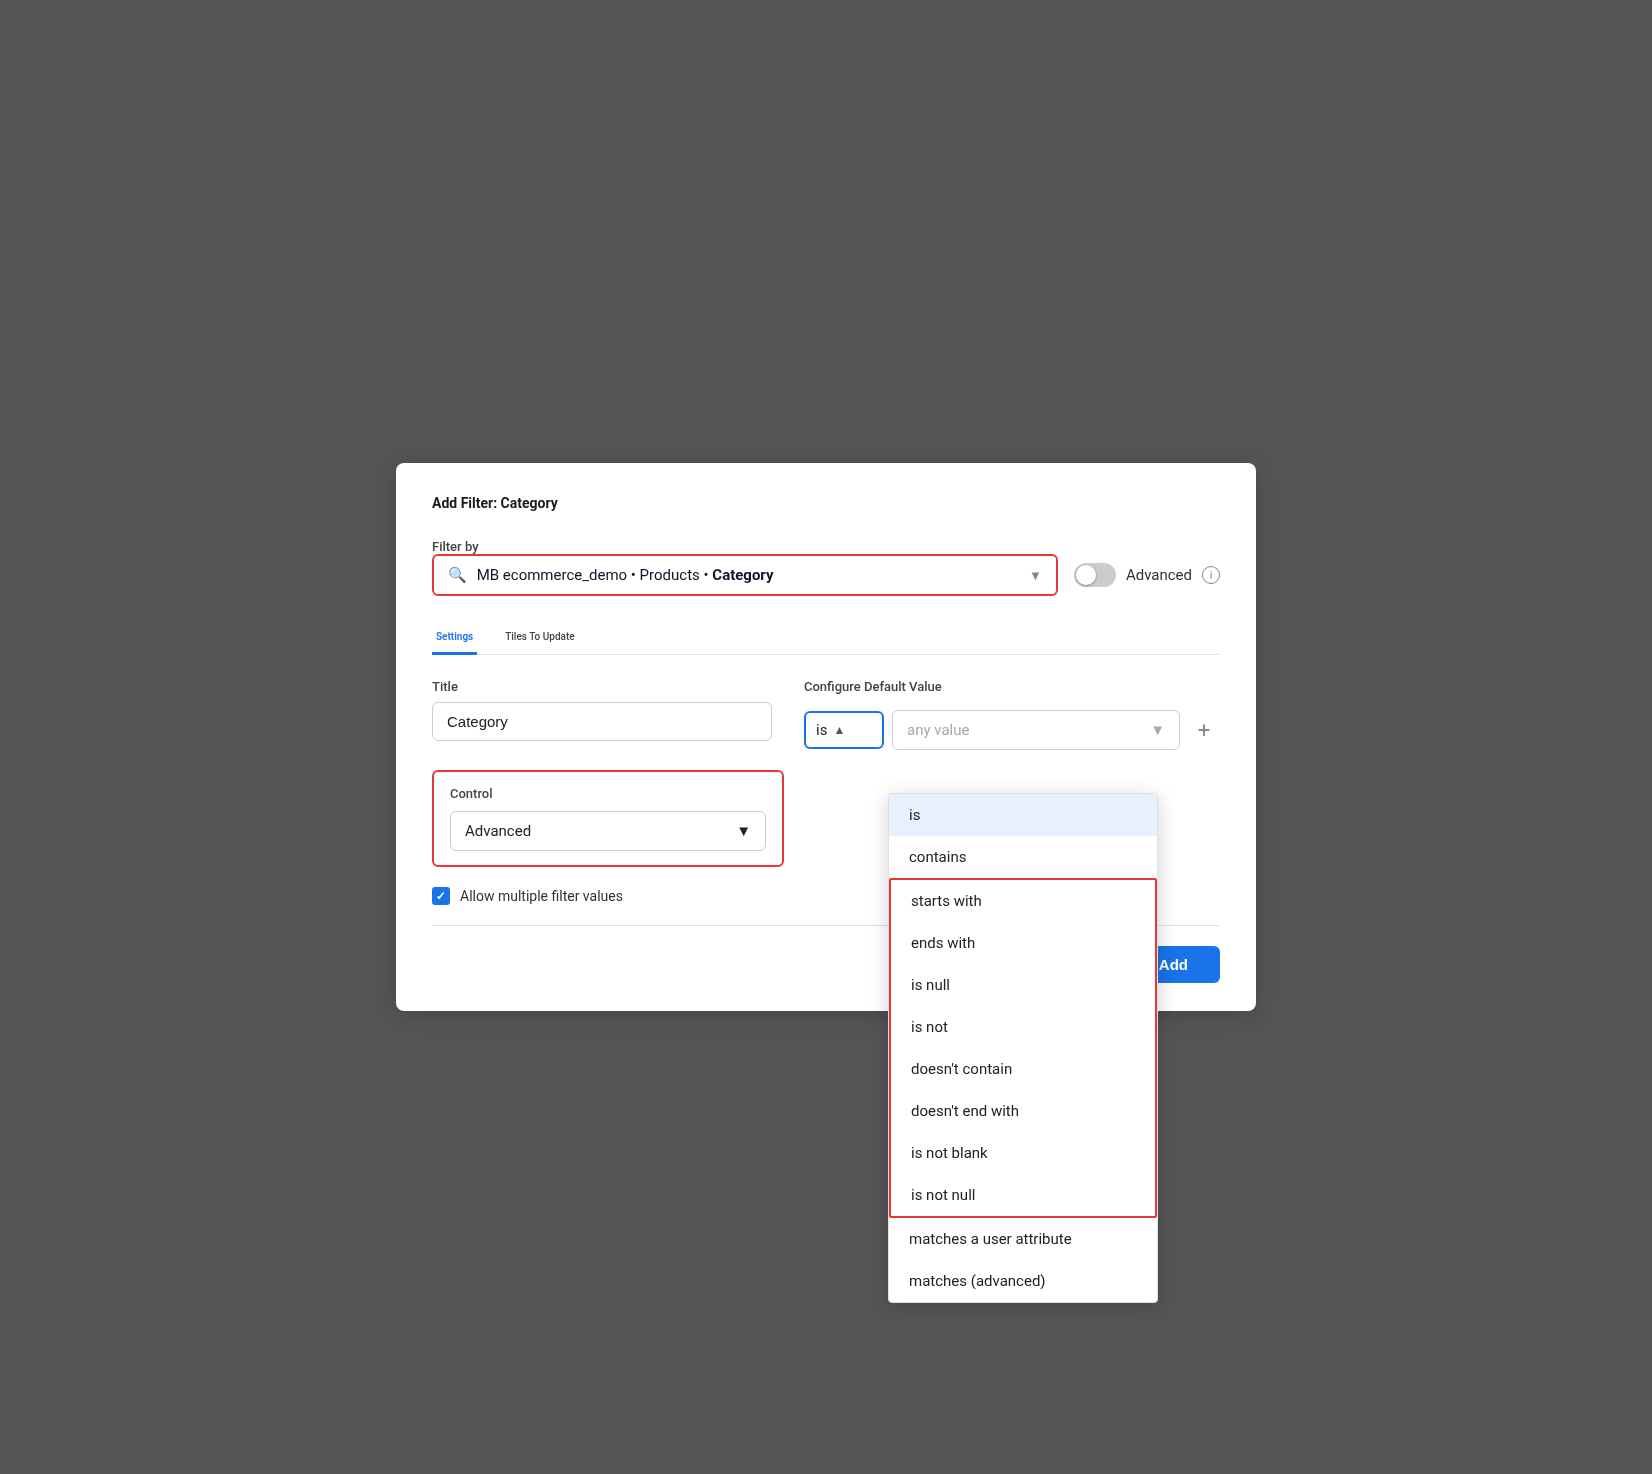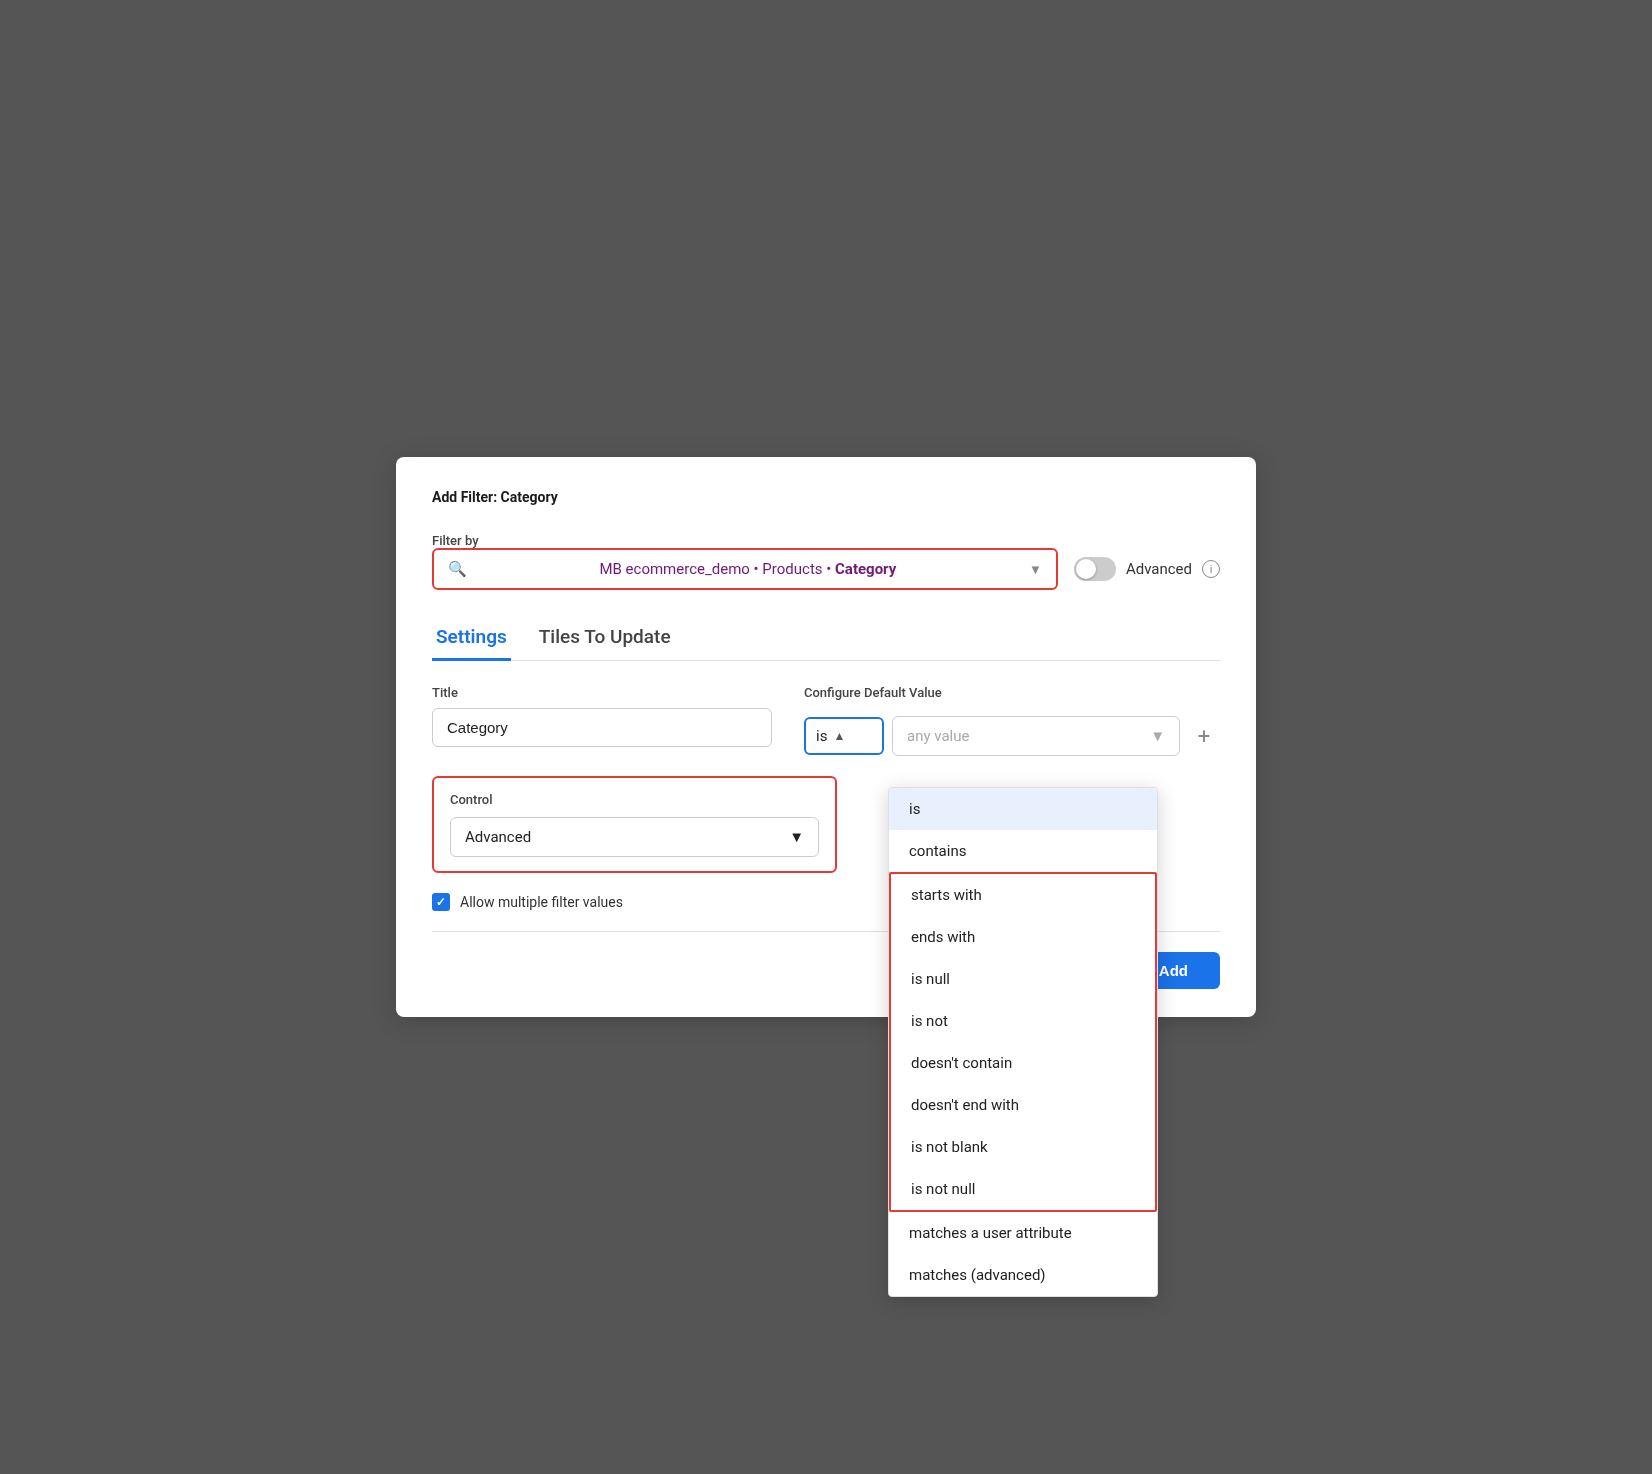--- a/index.html
+++ b/index.html
@@ -46,23 +46,22 @@
       background: #fff;
       cursor: pointer;
       gap: 10px;
     }
     .filter-by-select .search-icon {
       color: #888;
       font-size: 15px;
     }
     .filter-by-select .filter-text {
       font-size: 15px;
-      color: #701a75;
+      color: #0f172a;
       flex: 1;
-      text-align: center;
     }
     .filter-by-select .filter-text strong {
       font-weight: 700;
     }
     .filter-by-select .chevron-icon {
       color: #888;
       font-size: 13px;
     }
     .advanced-toggle-area {
       display: flex;
@@ -107,21 +106,21 @@
     
     .tabs {
       display: flex;
       border-bottom: 1px solid #e0e0e0;
       margin-bottom: 24px;
       gap: 0;
     }
     .tab {
       padding: 10px 4px;
       margin-right: 24px;
-      font-size: 19px;
+      font-size: 10px;
       cursor: pointer;
       color: #444;
       font-weight: 500;
       border-bottom: 3px solid transparent;
       position: relative;
       bottom: -1px;
     }
     .tab.active {
       color: #1a73e8;
       border-bottom: 3px solid #1a73e8;
@@ -210,21 +209,21 @@
       font-size: 22px;
       color: #888;
       cursor: pointer;
       border-radius: 4px;
     }
     
     .control-box {
       border: 2px solid #e53935;
       border-radius: 6px;
       padding: 14px 16px;
-      width: 405px;
+      width: 352px;
       margin-bottom: 20px;
     }
     .control-label {
       font-size: 13px;
       color: #444;
       font-weight: 500;
       margin-bottom: 10px;
     }
     .control-select {
       border: 1px solid #ccc;

